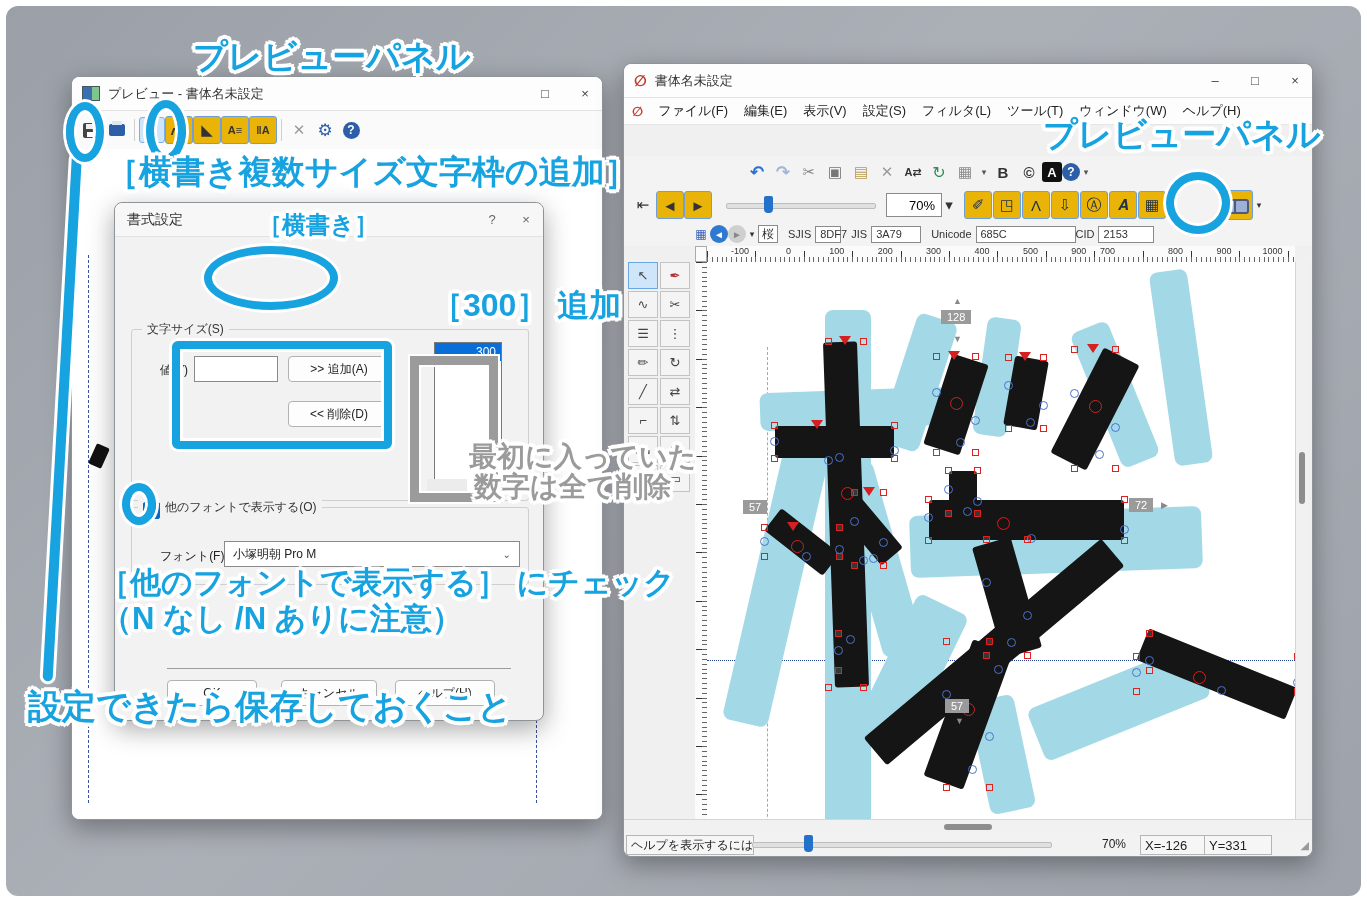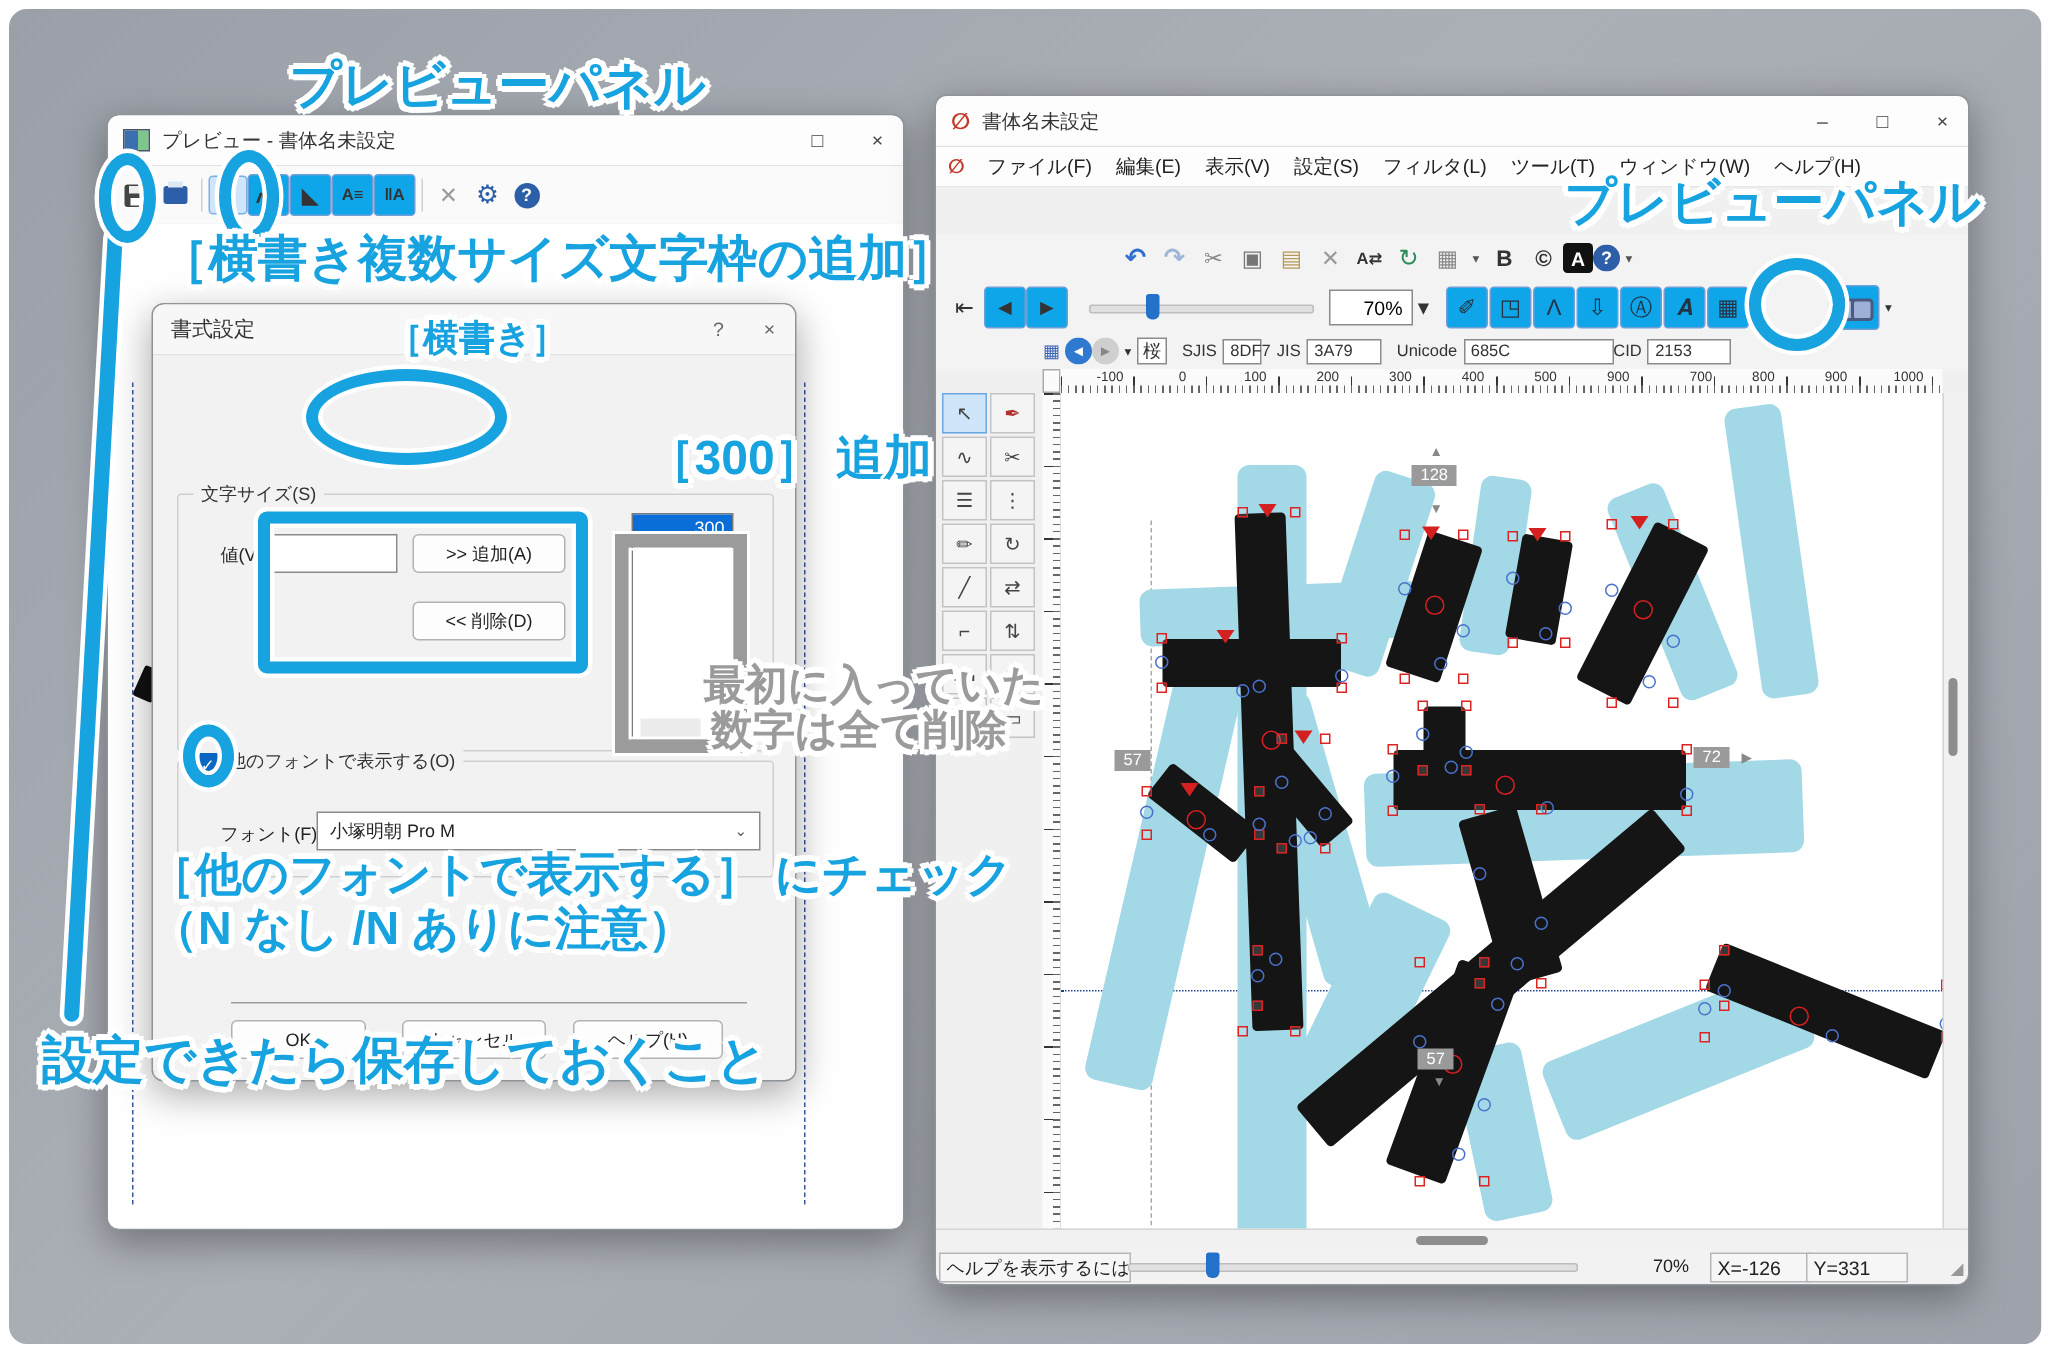--- a/index.html
+++ b/index.html
@@ -11,21 +11,21 @@
             border-radius:8px 8px 0 0;display:flex;align-items:center;padding:0 10px;box-sizing:border-box;}
   .title-text{font-size:13px;color:#333;margin-left:8px;white-space:nowrap;}
   .winbtns{margin-left:auto;display:flex;gap:26px;color:#444;font-size:13px;align-items:center;}
   .winbtn{width:14px;text-align:center;cursor:default;}
   .menubar{position:absolute;left:0;top:34px;right:0;height:26px;background:#fdfdfd;display:flex;align-items:center;
            gap:2px;font-size:13px;color:#222;padding:0 8px;border-bottom:1px solid #e6e6e6;}
   .menu-item{padding:3px 7px;white-space:nowrap;}
   .toolbar{position:absolute;display:flex;align-items:center;background:#f5f5f5;}
   .tbtn{width:26px;height:26px;display:flex;align-items:center;justify-content:center;font-size:15px;color:#333;
         border:1px solid transparent;border-radius:3px;box-sizing:border-box;}
-  .tbtn.framed{border:1px solid #6f9fd8;background:#0ea5e9;width:28px;height:28px;}
+  .tbtn.framed{border:1px solid #6f9fd8;background:#eab308;width:28px;height:28px;}
   .tbtn.pressed{border:1px solid #7ab0e8;background:#cfe6fa;}
   .sep{width:1px;height:22px;background:#d0d0d0;margin:0 4px;}
   .sunken{border:1px solid #b5b5b5;background:#f6f6f6;}
   .fieldset{position:absolute;border:1px solid #cfcfcf;border-radius:3px;}
   .legend{position:absolute;top:-9px;left:10px;background:#f2f2f2;padding:0 5px;font-size:12px;color:#333;white-space:nowrap;}
   .btn{position:absolute;background:#fdfdfd;border:1px solid #b2b2b2;border-radius:4px;font-size:12px;color:#222;
        display:flex;align-items:center;justify-content:center;box-sizing:border-box;}
   .input{position:absolute;background:#fff;border:1px solid #8a8a8a;box-sizing:border-box;}
   .radio{width:14px;height:14px;border:1px solid #5a5a5a;border-radius:50%;background:#fff;display:inline-block;
          vertical-align:-3px;margin-right:5px;box-sizing:border-box;position:relative;}
@@ -113,21 +113,21 @@
         </span>
       </div>
 
     <div style="position:absolute;left:0;top:72px;right:0;bottom:0;background:#fff;border-radius:0 0 8px 8px;overflow:hidden;">
       <div style="position:absolute;left:16px;top:106px;bottom:16px;border-left:1px dashed #3a55a0;"></div>
       <div style="position:absolute;left:464px;top:106px;bottom:16px;border-left:1px dashed #3a55a0;"></div>
       <div style="position:absolute;left:20px;top:296px;width:14px;height:22px;background:#111;transform:rotate(24deg);border-radius:2px;"></div>
     </div>
   </div>
 
-  <div class="win" style="left:95px;top:196px;width:428px;height:517px;z-index:20;">
+  <div class="win" style="left:108px;top:196px;width:428px;height:517px;z-index:20;">
     <div class="titlebar" style="height:34px;background:#f7f7f7;">
       <span class="title-text" style="margin-left:2px;font-size:14px;">書式設定</span>
       <span class="winbtns" style="gap:20px;color:#666;">
         <span class="winbtn">?</span>
         <span class="winbtn">×</span>
       </span>
     </div>
 
 
     <div class="fieldset" style="left:16px;top:126px;width:396px;height:170px;">
@@ -255,21 +255,21 @@
     <div style="position:absolute;left:71px;top:182px;width:12px;height:16px;background:#fbfbfb;border:1px solid #aaa;box-sizing:border-box;"></div>
     <div class="ticksH" id="hruler" style="position:absolute;left:83px;top:182px;width:588px;height:16px;background-color:#fbfbfb;border-bottom:1px solid #888;">
         <span style="position: absolute; left: 19px; top: 0px; width: 28px; text-align: center; font-size: 9px; color: rgb(51, 51, 51);">-100</span>
         <span style="position: absolute; left: 67.4px; top: 0px; width: 28px; text-align: center; font-size: 9px; color: rgb(51, 51, 51);">0</span>
         <span style="position: absolute; left: 115.8px; top: 0px; width: 28px; text-align: center; font-size: 9px; color: rgb(51, 51, 51);">100</span>
         <span style="position: absolute; left: 164.2px; top: 0px; width: 28px; text-align: center; font-size: 9px; color: rgb(51, 51, 51);">200</span>
         <span style="position: absolute; left: 212.6px; top: 0px; width: 28px; text-align: center; font-size: 9px; color: rgb(51, 51, 51);">300</span>
         <span style="position: absolute; left: 261px; top: 0px; width: 28px; text-align: center; font-size: 9px; color: rgb(51, 51, 51);">400</span>
         <span style="position: absolute; left: 309.4px; top: 0px; width: 28px; text-align: center; font-size: 9px; color: rgb(51, 51, 51);">500</span>
         <span style="position: absolute; left: 357.8px; top: 0px; width: 28px; text-align: center; font-size: 9px; color: rgb(51, 51, 51);">900</span>
-        <span style="position: absolute; left: 413px; top: 0px; width: 28px; text-align: center; font-size: 9px; color: rgb(51, 51, 51);">700</span>
+        <span style="position: absolute; left: 393px; top: 0px; width: 28px; text-align: left; font-size: 9px; color: rgb(51, 51, 51);">700</span>
         <span style="position: absolute; left: 454.6px; top: 0px; width: 28px; text-align: center; font-size: 9px; color: rgb(51, 51, 51);">800</span>
         <span style="position: absolute; left: 503px; top: 0px; width: 28px; text-align: center; font-size: 9px; color: rgb(51, 51, 51);">900</span>
         <span style="position: absolute; left: 551.4px; top: 0px; width: 28px; text-align: center; font-size: 9px; color: rgb(51, 51, 51);">1000</span>
       </div>
     <div class="ticksV" style="position:absolute;left:71px;top:198px;width:12px;height:557px;background-color:#fbfbfb;border-right:1px solid #888;"></div>
 
     <div id="palette" style="position:absolute;left:4px;top:198px;width:64px;display:flex;flex-wrap:wrap;gap:2px;">
         <span class="ptool sel">↖</span>
         <span class="ptool" style="color: rgb(176, 48, 48);">✒</span>
         <span class="ptool">∿</span>

